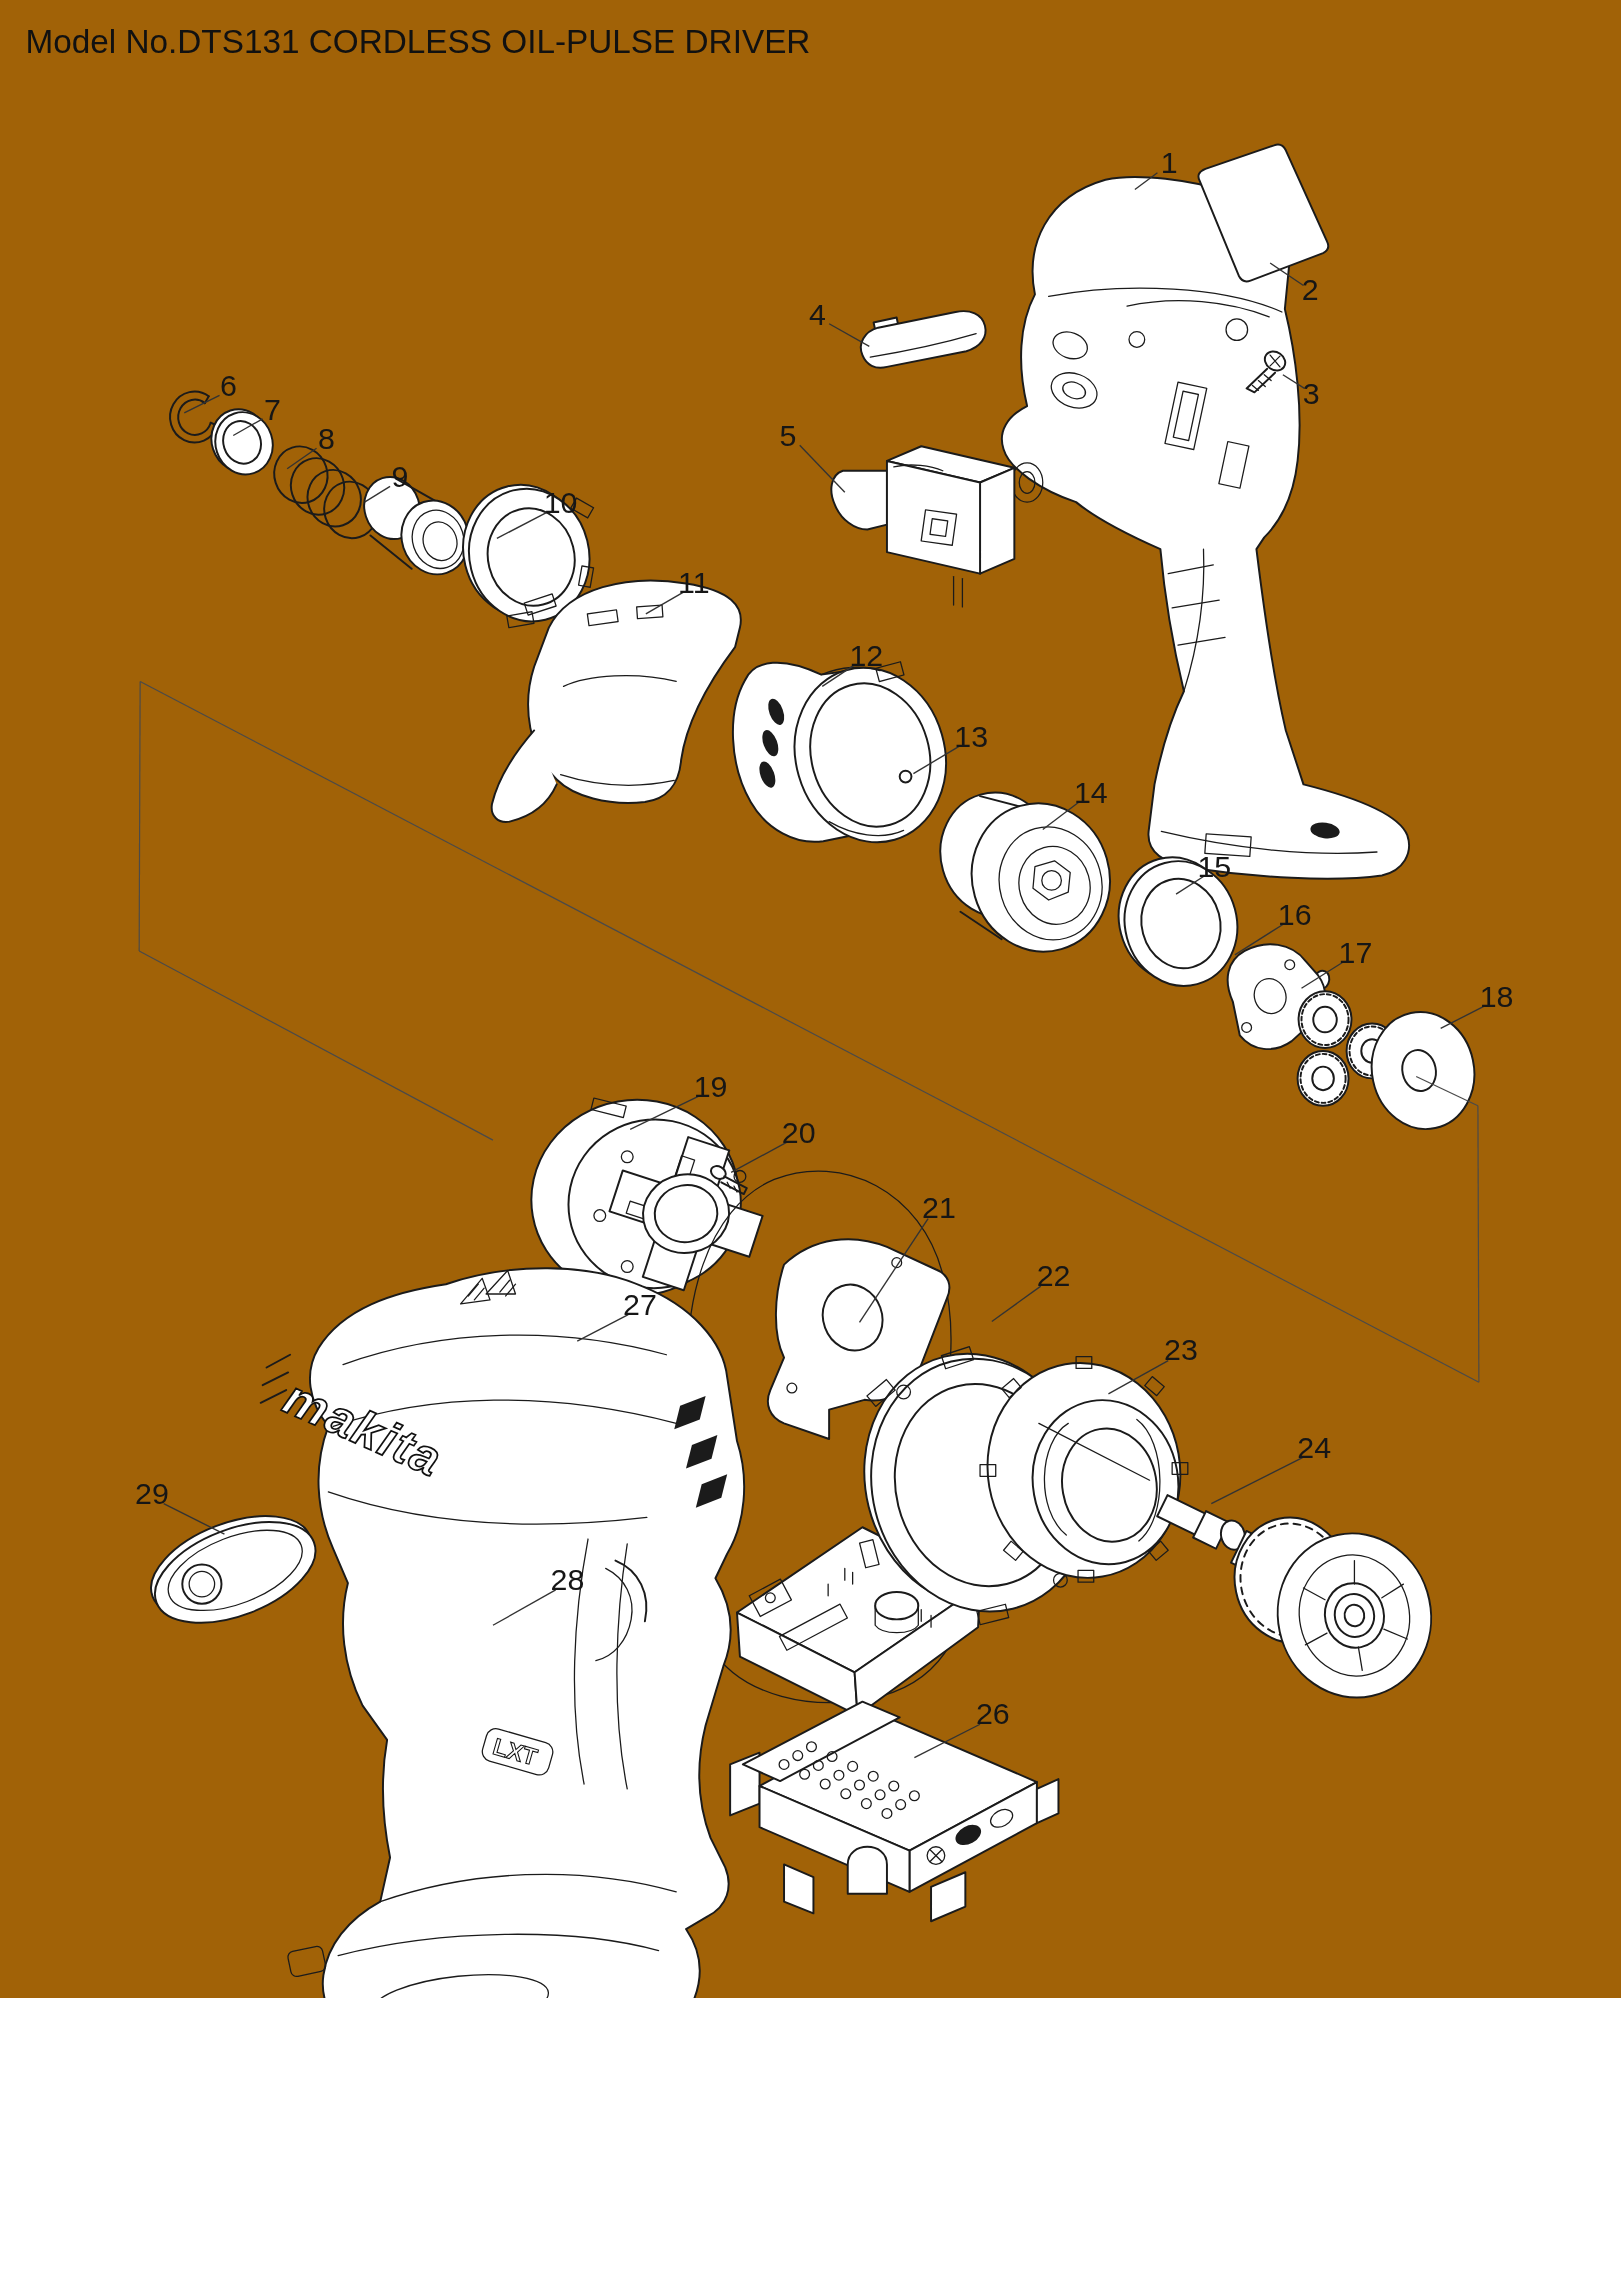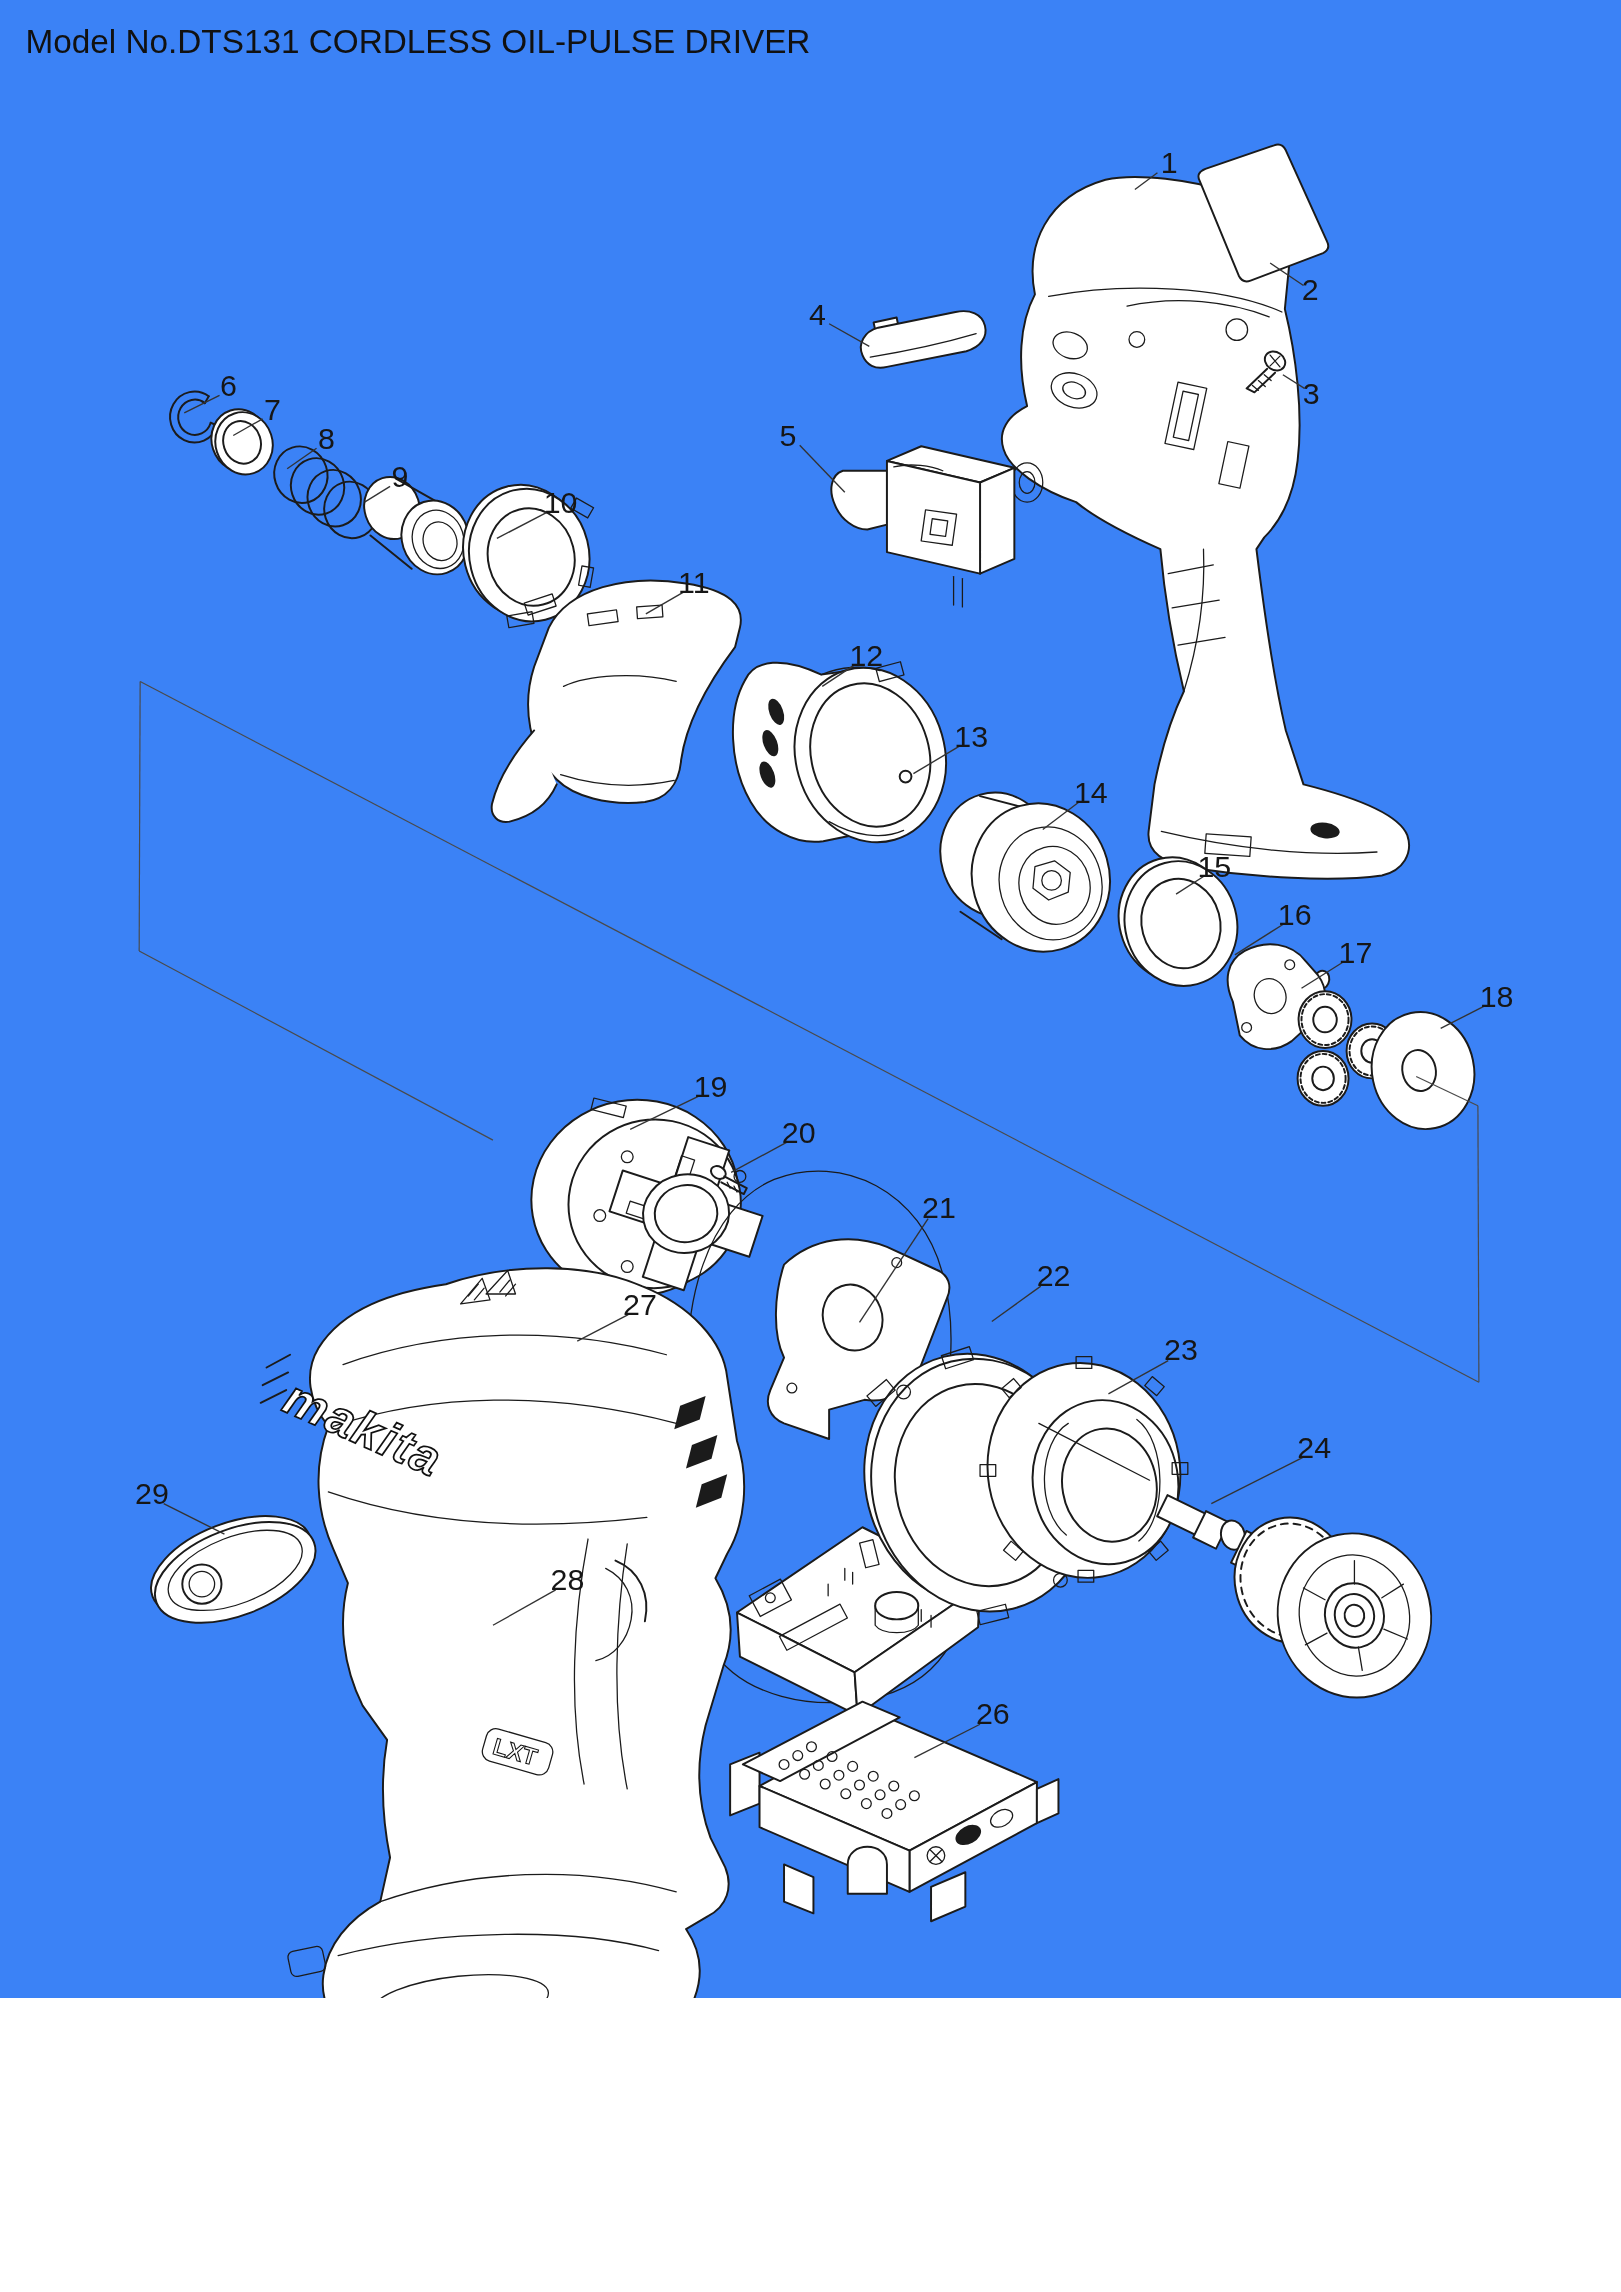--- a/index.html
+++ b/index.html
@@ -1,16 +1,16 @@
 <!DOCTYPE html>
 <html><head>
 <meta charset="utf-8">
 <style>
   html,body{margin:0;padding:0;background:#fff;}
-  .page{position:relative;width:1621px;height:1998px;background:#3b82f6;overflow:hidden;
+  .page{position:relative;width:1621px;height:1998px;background:#a16207;overflow:hidden;
         font-family:"Liberation Sans",sans-serif;}
   svg{display:block;}
   .title{font-family:"Liberation Sans",sans-serif;font-size:34px;fill:#111;}
   .callout{font-family:"Liberation Sans",sans-serif;font-size:31px;fill:#161616;text-anchor:middle;}
   .part{fill:none;stroke:#1b1b1b;stroke-width:2;stroke-linejoin:round;stroke-linecap:round;}
   .wfill{fill:#ffffff;stroke:#1b1b1b;stroke-width:2;stroke-linejoin:round;stroke-linecap:round;}
   .thin{fill:none;stroke:#1b1b1b;stroke-width:1.3;stroke-linejoin:round;stroke-linecap:round;}
   .dark{fill:#1b1b1b;stroke:none;}
   .leader{stroke:#333;stroke-width:1.4;fill:none;}
   .groupline{stroke:#4a4a4a;stroke-width:1.2;fill:none;}

